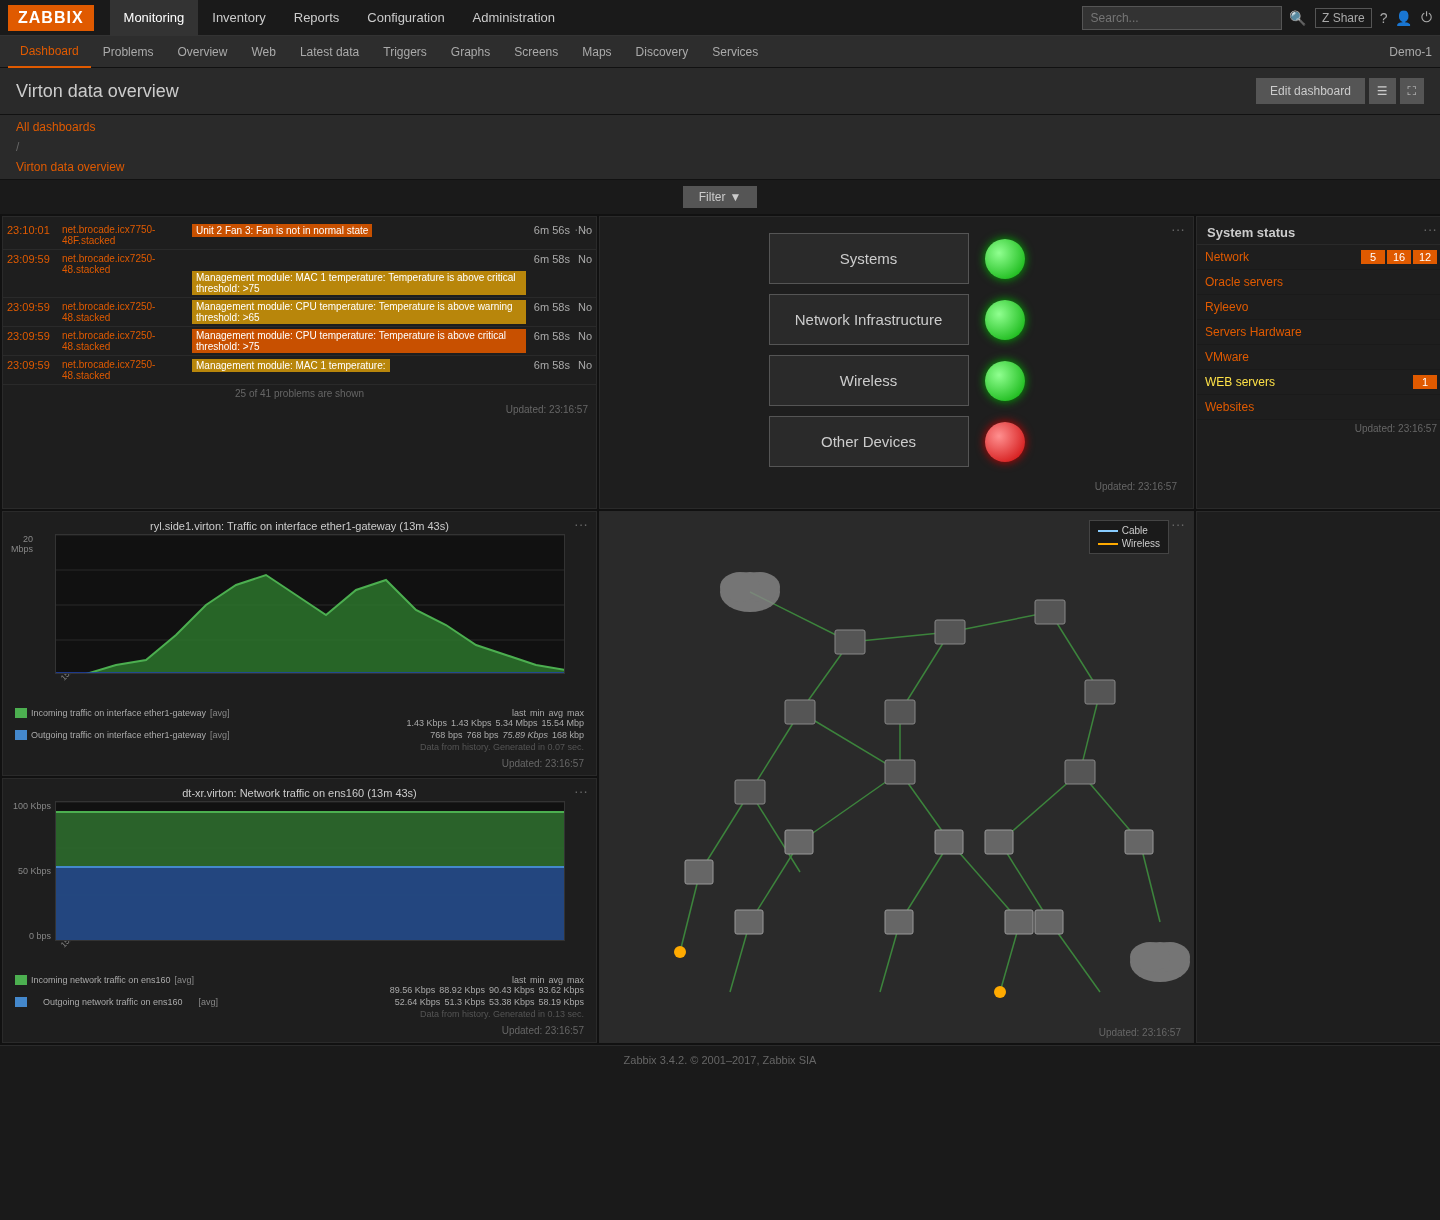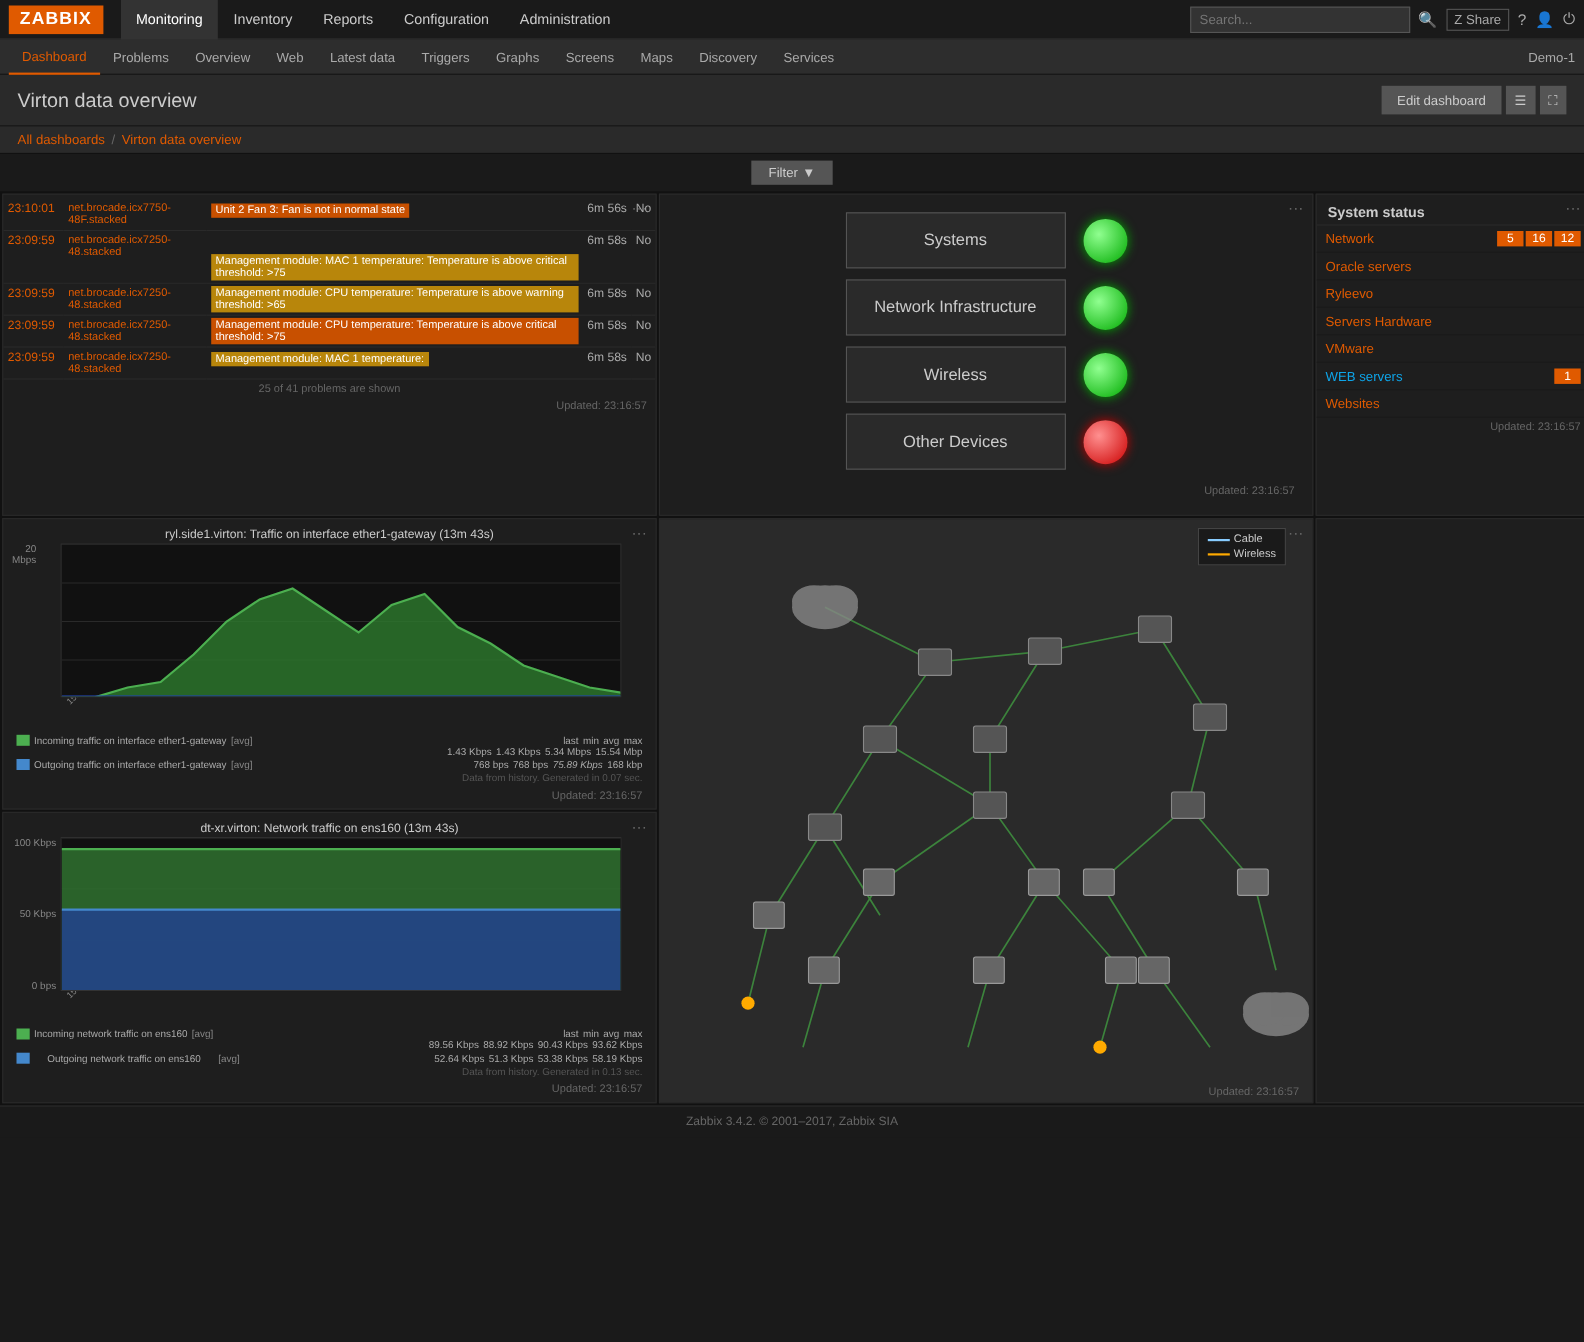--- a/index.html
+++ b/index.html
@@ -47,21 +47,21 @@
 
 <div style="background:#2a2a2a; padding:10px 16px; display:flex; align-items:center; justify-content:space-between; border-bottom:1px solid #111;">
   <div style="color:#ccc; font-size:18px; font-weight:normal;">Virton data overview</div>
   <div style="display:flex; gap:4px;">
     <button style="background:#555; color:#ccc; border:none; padding:6px 14px; cursor:pointer; font-size:12px;">Edit dashboard</button>
     <button style="background:#555; color:#ccc; border:none; padding:6px 8px; cursor:pointer; font-size:12px;">☰</button>
     <button style="background:#555; color:#ccc; border:none; padding:6px 8px; cursor:pointer; font-size:12px;">⛶</button>
   </div>
 </div>
 
-<div style="padding:5px 16px; display:flex; gap:6px; font-size:12px; background:#2a2a2a; border-bottom:1px solid #111;">
+<div style="padding:5px 16px; display:flex; gap:6px; font-size:12px; background:#2a2a2a; border-bottom:1px solid #111;flex-direction:column;">
   <a href="#" style="color:#e05a00; text-decoration:none;">All dashboards</a>
   <span style="color:#666;">/</span>
   <span style="color:#e05a00;">Virton data overview</span>
 </div>
 
 <div style="display:flex; justify-content:center; padding:6px; background:#1a1a1a;">
   <button style="background:#555; color:#ccc; border:none; padding:4px 16px; cursor:pointer; font-size:12px; display:flex; align-items:center; gap:4px;">
     <span>Filter</span>
     <span>▼</span>
   </button>
@@ -173,21 +173,21 @@
     <div style="display:flex; align-items:center; padding:5px 8px; border-bottom:1px solid #1a1a1a;">
       <span style="color:#e05a00; font-size:12px; flex:1;">Ryleevo</span>
     </div>
     <div style="display:flex; align-items:center; padding:5px 8px; border-bottom:1px solid #1a1a1a;">
       <span style="color:#e05a00; font-size:12px; flex:1;">Servers Hardware</span>
     </div>
     <div style="display:flex; align-items:center; padding:5px 8px; border-bottom:1px solid #1a1a1a;">
       <span style="color:#e05a00; font-size:12px; flex:1;">VMware</span>
     </div>
     <div style="display:flex; align-items:center; padding:5px 8px; border-bottom:1px solid #1a1a1a;">
-      <span style="color:#0ea5e9; font-size:12px; flex:1;">WEB servers</span>
+      <span style="color:#fde047; font-size:12px; flex:1;">WEB servers</span>
       <span style="background:#e05a00; color:#fff; min-width:24px; text-align:center; padding:1px 4px; font-size:11px; margin-left:2px;">1</span>
     </div>
     <div style="display:flex; align-items:center; padding:5px 8px; border-bottom:1px solid #1a1a1a;">
       <span style="color:#e05a00; font-size:12px; flex:1;">Websites</span>
     </div>
     <div style="color:#666; font-size:10px; text-align:right; padding:3px 8px;">Updated: 23:16:57</div>
   </div>
 
   <div style="background:#1e1e1e; border:1px solid #2a2a2a; grid-column:1; grid-row:2; position:relative; padding:4px;">
     <div style="position:absolute; top:4px; right:8px; color:#666; cursor:pointer; font-size:14px;">···</div>

